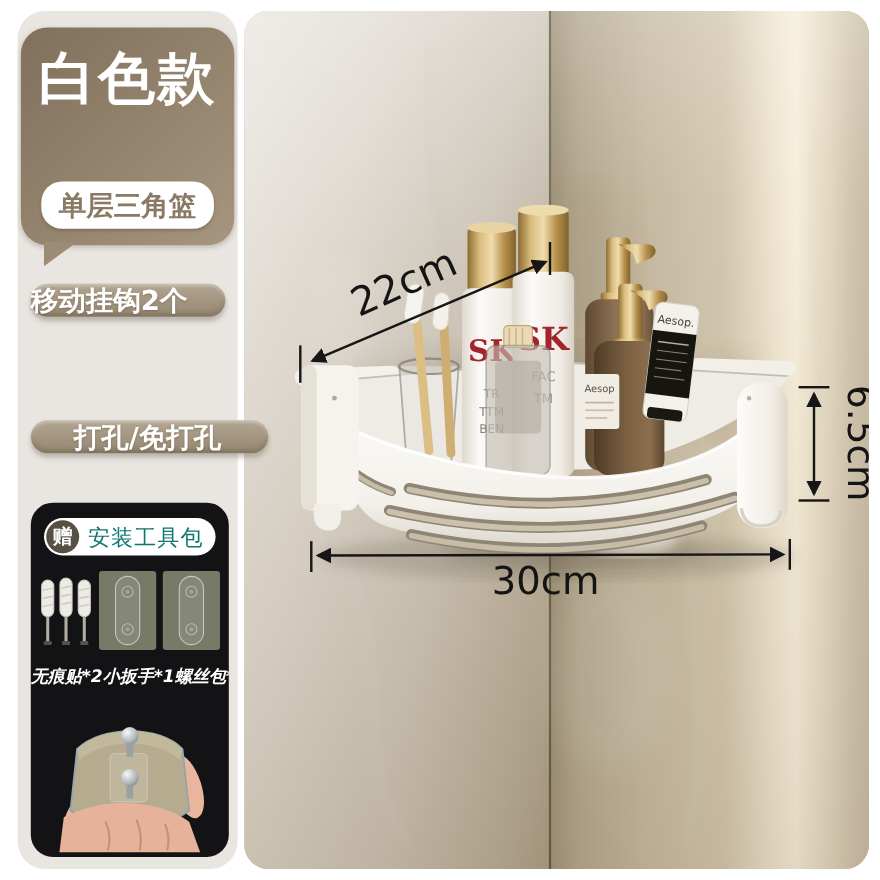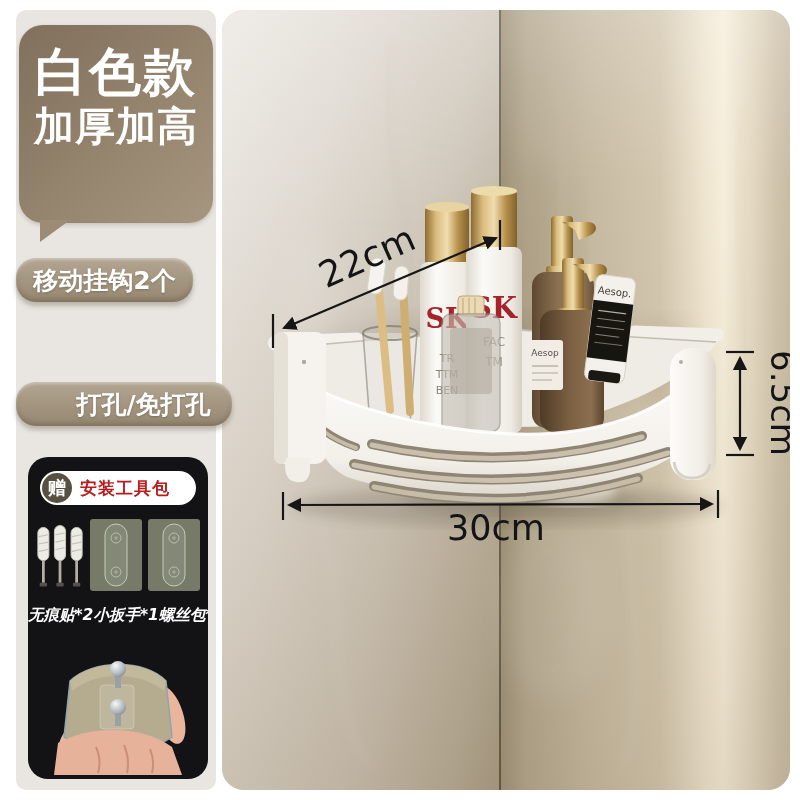--- a/index.html
+++ b/index.html
@@ -14,44 +14,44 @@
       linear-gradient(100deg,#e9e5df 0%, #ded8cf 30%, #cdc5b8 62%, #b7ac98 88%, #a79b84 100%);}
   .wall-right{position:absolute;left:278px;top:0;width:290px;height:780px;
     background-image:
       linear-gradient(180deg, rgba(255,255,255,.22) 0%, rgba(255,255,255,0) 22%, rgba(125,103,72,.10) 78%, rgba(125,103,72,.16) 100%),
       linear-gradient(90deg,#9d9178 0%, #b2a68d 9%, #c5b9a1 30%, #d3c7af 55%, #eee4cf 70%, #f6eedb 77%, #e3d8c1 87%, #d0c4ad 95%, #c8bca5 100%);}
   .corner-seam{position:absolute;left:277px;top:0;width:2px;height:780px;
     background:linear-gradient(180deg,#837a65 0%,#6e6551 45%,#60583f 100%);}
   .scene{position:absolute;left:0;top:0;}
 
   
-  .info-col{position:absolute;left:16px;top:10px;width:200px;height:780px;background:#e9e6e2;border-radius:10px;}
+  .info-col{position:absolute;left:16px;top:10px;width:200px;height:780px;background:#e9e6e2;border-radius:25px;}
   .title-bubble{position:absolute;left:3px;top:15px;width:194px;height:198px;border-radius:24px;
     background:linear-gradient(135deg,#80705c 0%,#91816b 45%,#a6967f 100%);
     box-shadow:0 2px 4px rgba(90,78,60,.25);}
   .bubble-tail{position:absolute;left:24px;top:210px;width:0;height:0;
     border-top:22px solid #9c8c75;border-right:30px solid transparent;}
   .t1{margin:20px 0 0 0;text-align:center;color:#ffffff;font-size:52px;font-weight:700;letter-spacing:2px;line-height:1.05;}
   .t2{margin:4px 0 0 0;text-align:center;color:#ffffff;font-size:40px;font-weight:700;letter-spacing:1px;line-height:1.1;}
   .variant-pill{position:absolute;left:50%;transform:translateX(-50%);top:140px;background:#ffffff;border-radius:19px;
     padding:5px 16px;white-space:nowrap;box-shadow:0 2px 3px rgba(70,60,45,.30);}
   .variant-pill span{color:#8a7a64;font-size:25px;font-weight:700;}
-  .feature-pill{position:absolute;left:0;width:177px;height:44px;border-radius:20px;
+  .feature-pill{position:absolute;left:12px;width:177px;height:30px;border-radius:20px;
     background:linear-gradient(180deg,#b3a692 0%,#a2947f 55%,#95876f 100%);
     box-shadow:0 4px 5px rgba(95,85,65,.35), inset 0 2px 3px rgba(255,255,255,.35), inset 0 -3px 4px rgba(70,60,45,.25);
-    display:flex;align-items:center;justify-content:center;}
+    display:flex;align-items:center;justify-content:flex-start;}
   .feature-pill span{color:#ffffff;font-size:25px;font-weight:700;white-space:nowrap;text-shadow:0 1px 2px rgba(80,70,55,.4);}
   .fp1{top:248px;} .fp2{top:305px;} .fp3{top:372px;padding-left:39px;}
 
   .gift-panel{position:absolute;left:12px;top:447px;width:180px;height:322px;border-radius:20px;background:#131316;overflow:hidden;}
   .gift-header{position:absolute;left:12px;top:14px;width:156px;height:34px;background:#ffffff;border-radius:18px;
     display:flex;align-items:center;gap:8px;padding:0;}
   .gift-circle{width:30px;height:30px;margin-left:2px;border-radius:50%;background:#575143;color:#ffffff;
     font-size:18px;font-weight:700;display:flex;align-items:center;justify-content:center;flex:0 0 auto;}
-  .gift-title{color:#b91c1c;font-size:17px;font-weight:700;letter-spacing:1px;white-space:nowrap;}
+  .gift-title{color:#0f766e;font-size:20px;font-weight:400;letter-spacing:1px;white-space:nowrap;}
   .thumbs{position:absolute;left:8px;top:62px;width:164px;height:76px;display:flex;gap:6px;align-items:flex-start;}
   .sticker-thumb{width:52px;height:72px;background:#767a67;border-radius:3px;}
   .tools-note{position:absolute;left:0;top:148px;width:100%;text-align:center;color:#ffffff;
     font-size:15.5px;font-weight:700;font-style:italic;letter-spacing:0px;white-space:nowrap;}
   .hand-photo{position:absolute;left:12px;top:172px;width:156px;height:146px;}
 </style>
 </head>
 <body>
 
 <div class="canvas">
@@ -268,21 +268,23 @@
         </g>
         <text x="274" y="530" text-anchor="middle" font-size="35" stroke="none" fill="#141414">30cm</text>
       </g>
     </svg>
   </div>
 
   <aside class="info-col">
 
     <div class="title-bubble">
       <div class="t1">白色款</div>
-      <div class="t2">加厚加高</div>
+      <div class="variant-pill">
+        <span>单层三角篮</span>
+      </div>
     </div>
     <div class="bubble-tail"></div>
 
     <div class="feature-pill fp1">
       <span>移动挂钩2个</span>
     </div>
     <div class="feature-pill fp3">
       <span>打孔/免打孔</span>
     </div>
 

